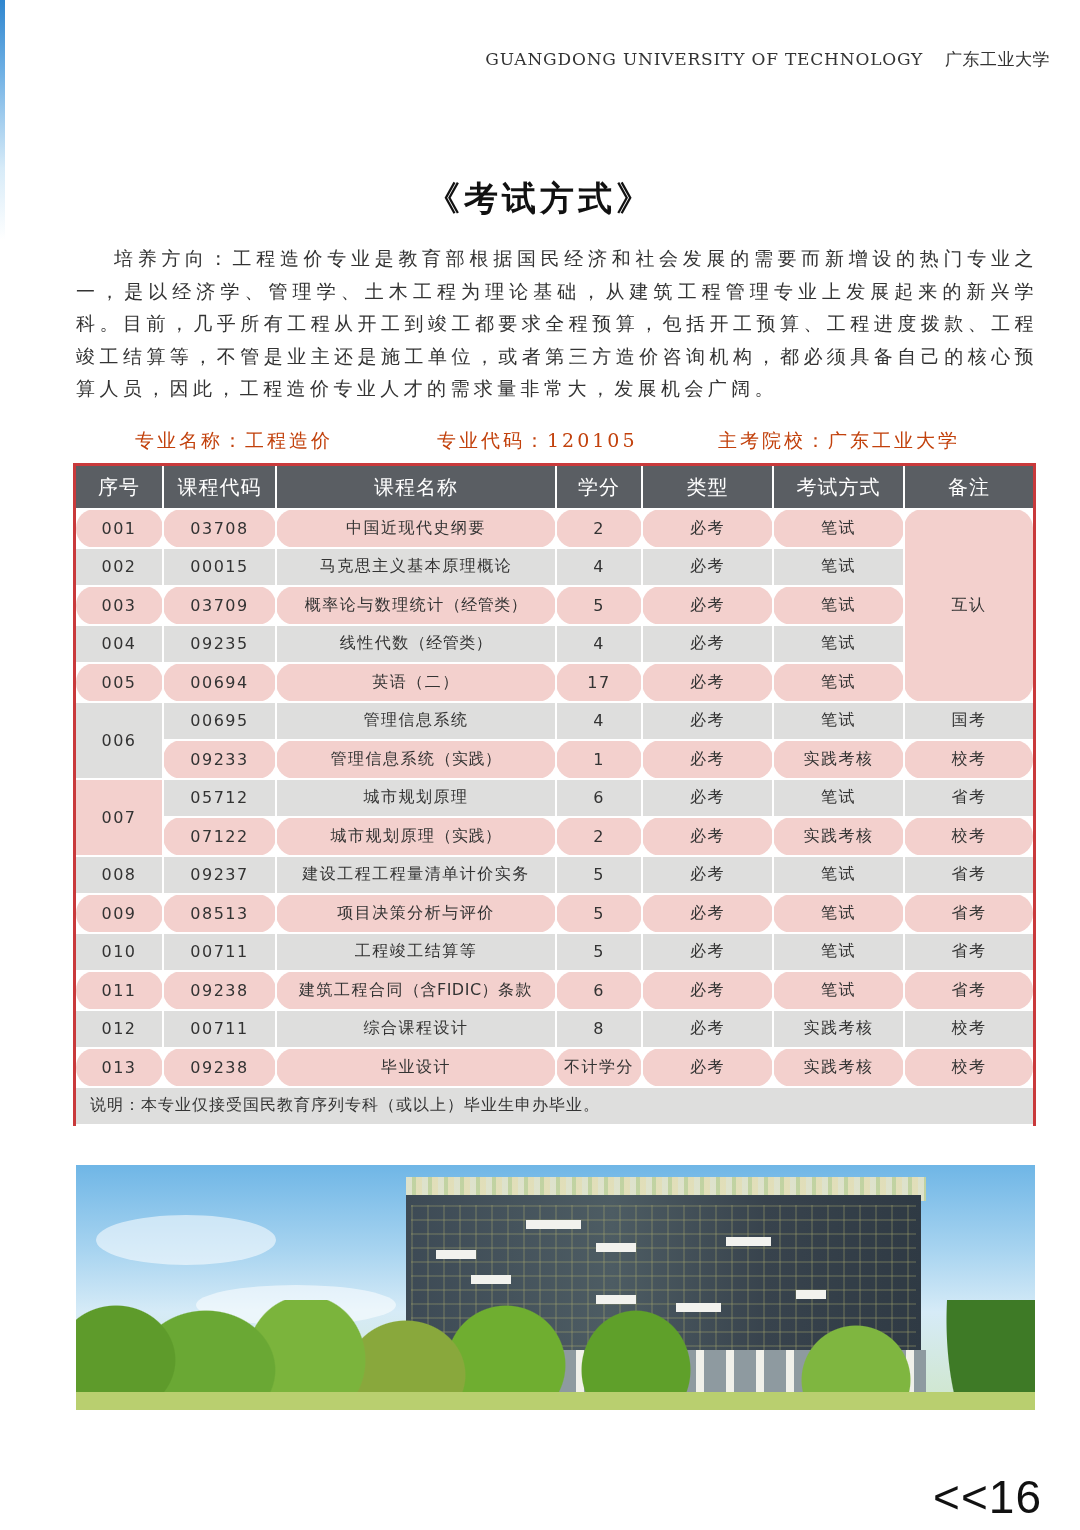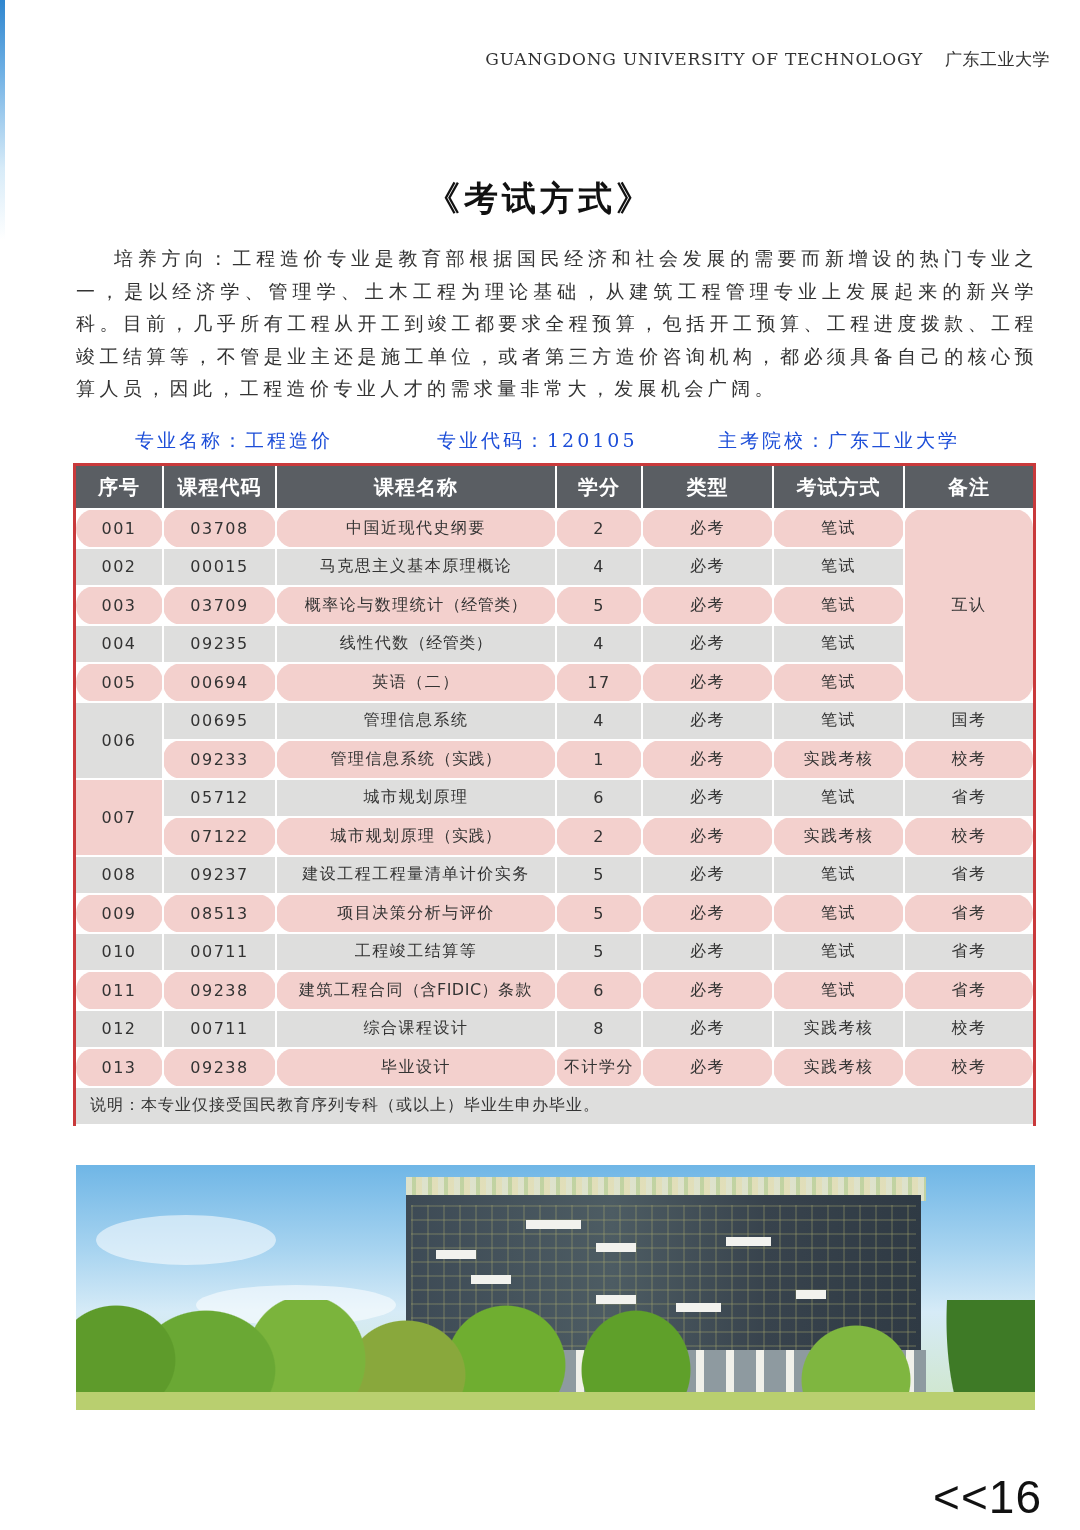--- a/index.html
+++ b/index.html
@@ -26,37 +26,37 @@
   }
 
   .intro {
     position: absolute; left: 76px; top: 242px; width: 962px;
     font-family: "DejaVu Serif", serif; font-size: 19px; line-height: 32.5px;
     color: #333; letter-spacing: 4.4px; text-align: justify; text-indent: 2em;
   }
 
   .meta {
     position: absolute; top: 428px; left: 0; width: 1080px; height: 30px;
-    font-family: "DejaVu Serif", serif; font-size: 19px; color: #1d4ed8; letter-spacing: 3px;
+    font-family: "DejaVu Serif", serif; font-size: 19px; color: #c2410c; letter-spacing: 3px;
   }
   .meta span { position: absolute; top: 0; white-space: nowrap; }
   .meta .m1 { left: 135px; }
   .meta .m2 { left: 437px; }
   .meta .m3 { left: 718px; }
 
   .table-wrap {
     position: absolute; left: 73px; top: 463px; width: 963px; height: 663px;
     border: 3px solid #c9393b; background: #fff;
   }
   table {
     border-collapse: collapse; table-layout: fixed; width: 100%;
     font-family: "DejaVu Sans", sans-serif;
   }
   th {
-    background: #5a5e63; color: #ffffff; font-size: 20px; font-weight: bold;
+    background: #5a5e63; color: #ffffff; font-size: 20px; font-weight: normal;
     height: 43px; text-align: center; border: 2px solid #ffffff; border-top: none;
     font-family: "DejaVu Serif", serif; letter-spacing: 1px;
   }
   td {
     height: 38.5px; text-align: center; font-size: 16px; color: #333;
     border: 2px solid #ffffff; letter-spacing: 1.5px;
   }
   tr.pink td { background: #f3d0cd; border-radius: 19px; }
   tr.gray td { background: #dededd; }
   td.pink { background: #f3d0cd !important; }

